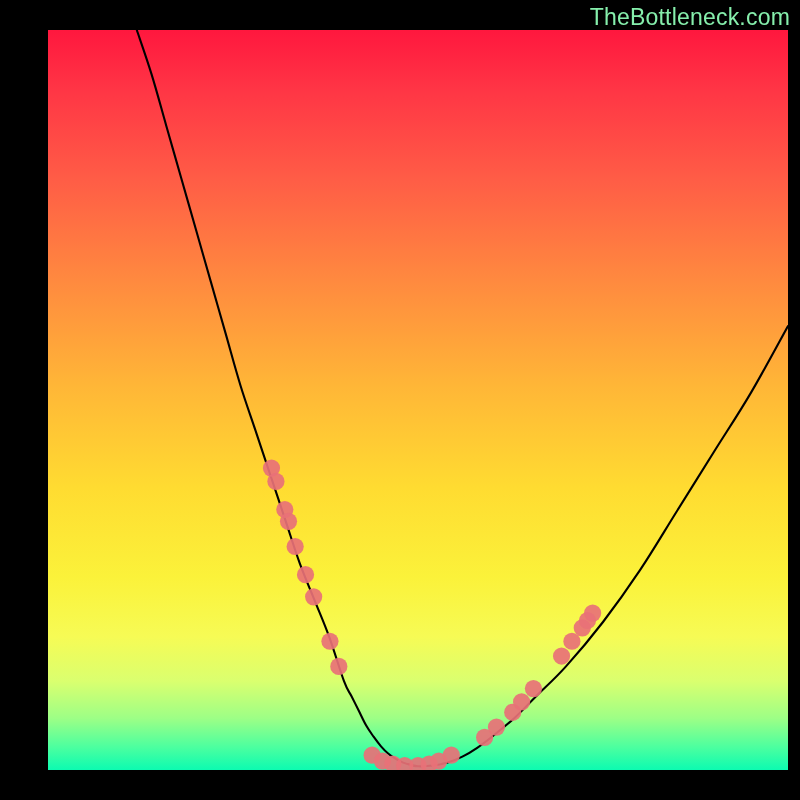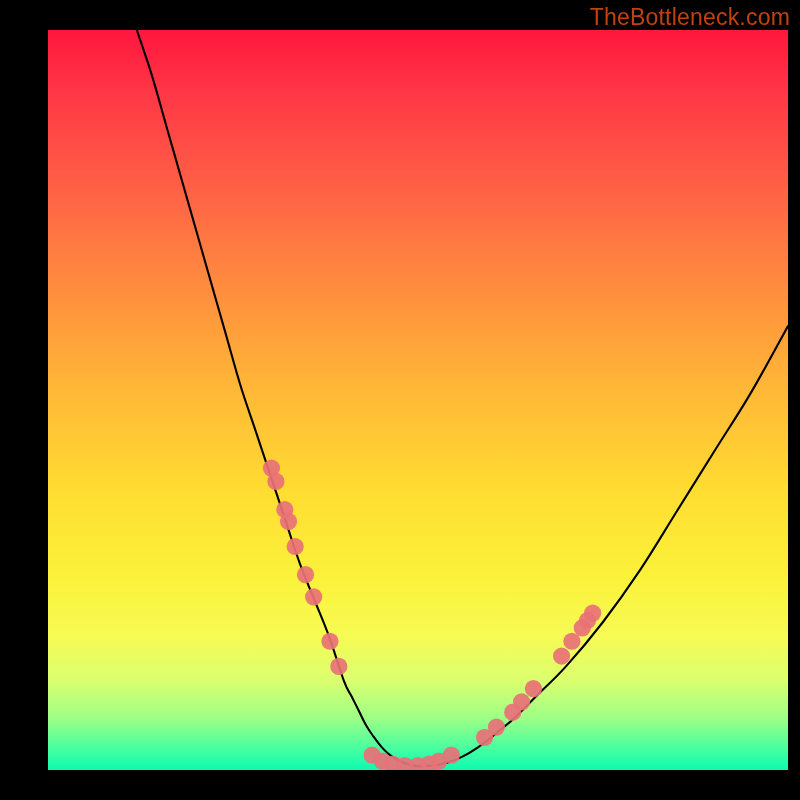--- a/index.html
+++ b/index.html
@@ -14,21 +14,21 @@
   .frame {
     position: relative;
     width: 800px;
     height: 800px;
     background: #000;
   }
   .watermark {
     position: absolute;
     top: 4px;
     right: 10px;
-    color: #c2410c;
+    color: #86efac;
     font-size: 23px;
     font-weight: 500;
     letter-spacing: 0.2px;
     z-index: 5;
     user-select: none;
   }
   .plot-area {
     position: absolute;
     left: 48px;
     top: 30px;

